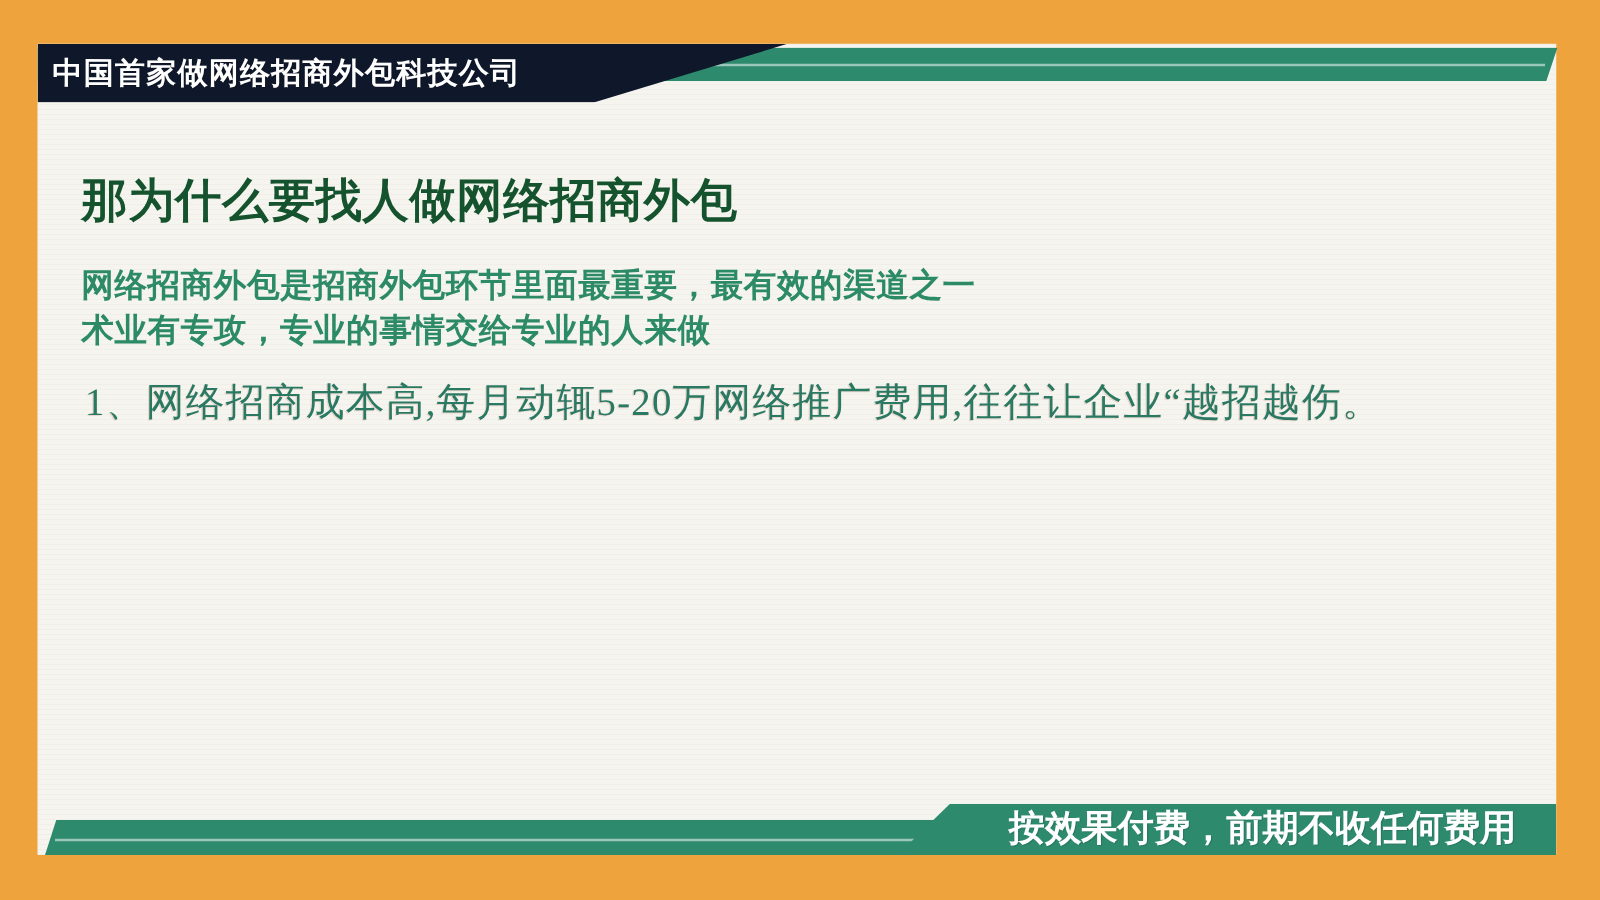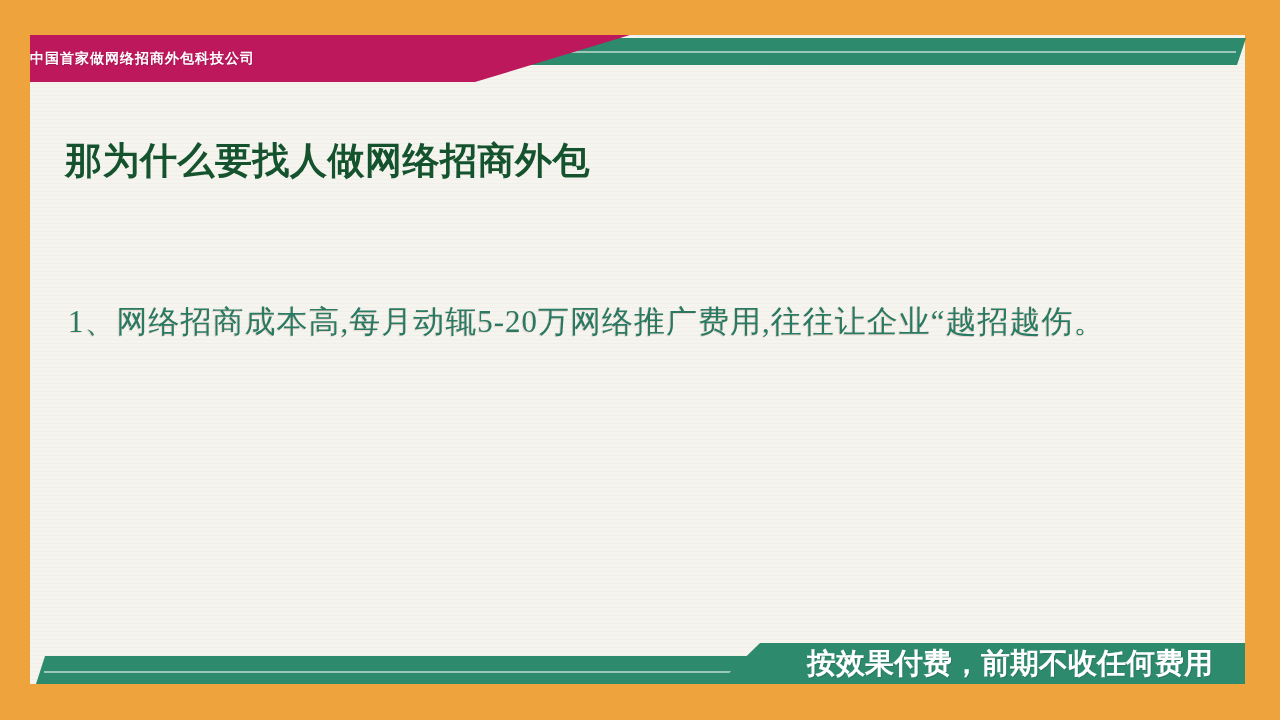--- a/index.html
+++ b/index.html
@@ -20,24 +20,24 @@
     position:absolute;left:30px;top:38px;width:1216px;height:27px;
     background:#2E8A6D;
     clip-path:polygon(0 0,100% 0,calc(100% - 9px) 100%,0 100%);
   }
   .top-strip .streak{
     position:absolute;left:455px;right:10px;top:13px;height:2px;
     background:rgba(246,250,248,0.55);
   }
   .top-banner{
     position:absolute;left:30px;top:35px;width:600px;height:47px;
-    background:#be185d;
+    background:#0f172a;
     clip-path:polygon(0 0,100% 0,calc(100% - 155px) 100%,0 100%);
-    color:#FFFFFF;font-weight:bold;font-size:14px;letter-spacing:1px;
-    line-height:47px;box-sizing:border-box;
+    color:#FFFFFF;font-weight:bold;font-size:24px;letter-spacing:1px;
+    line-height:47px;padding-left:12px;box-sizing:border-box;
     text-shadow:1px 1px 0 rgba(0,0,0,0.12);
   }
   
   .bottom-strip{
     position:absolute;left:36px;top:656px;width:1209px;height:28px;
     background:#2E8A6D;
     clip-path:polygon(9px 0,100% 0,100% 100%,0 100%);
   }
   .bottom-strip .streak{
     position:absolute;left:8px;width:697px;top:15px;height:2px;
@@ -78,20 +78,22 @@
 <div class="top-strip">
   <div class="streak"></div>
 </div>
 <div class="top-banner">
   <span>中国首家做网络招商外包科技公司</span>
 </div>
 
 <div class="slide-title">那为什么要找人做网络招商外包</div>
 
 <div class="slide-subtitle">
+  <div>网络招商外包是招商外包环节里面最重要，最有效的渠道之一</div>
+  <div>术业有专攻，专业的事情交给专业的人来做</div>
 </div>
 
 <div class="points">
   <p>1、网络招商成本高,每月动辄5-20万网络推广费用,往往让企业“越招越伤。</p>
 </div>
 
 <div class="bottom-strip">
   <div class="streak"></div>
 </div>
 <div class="bottom-ribbon">

